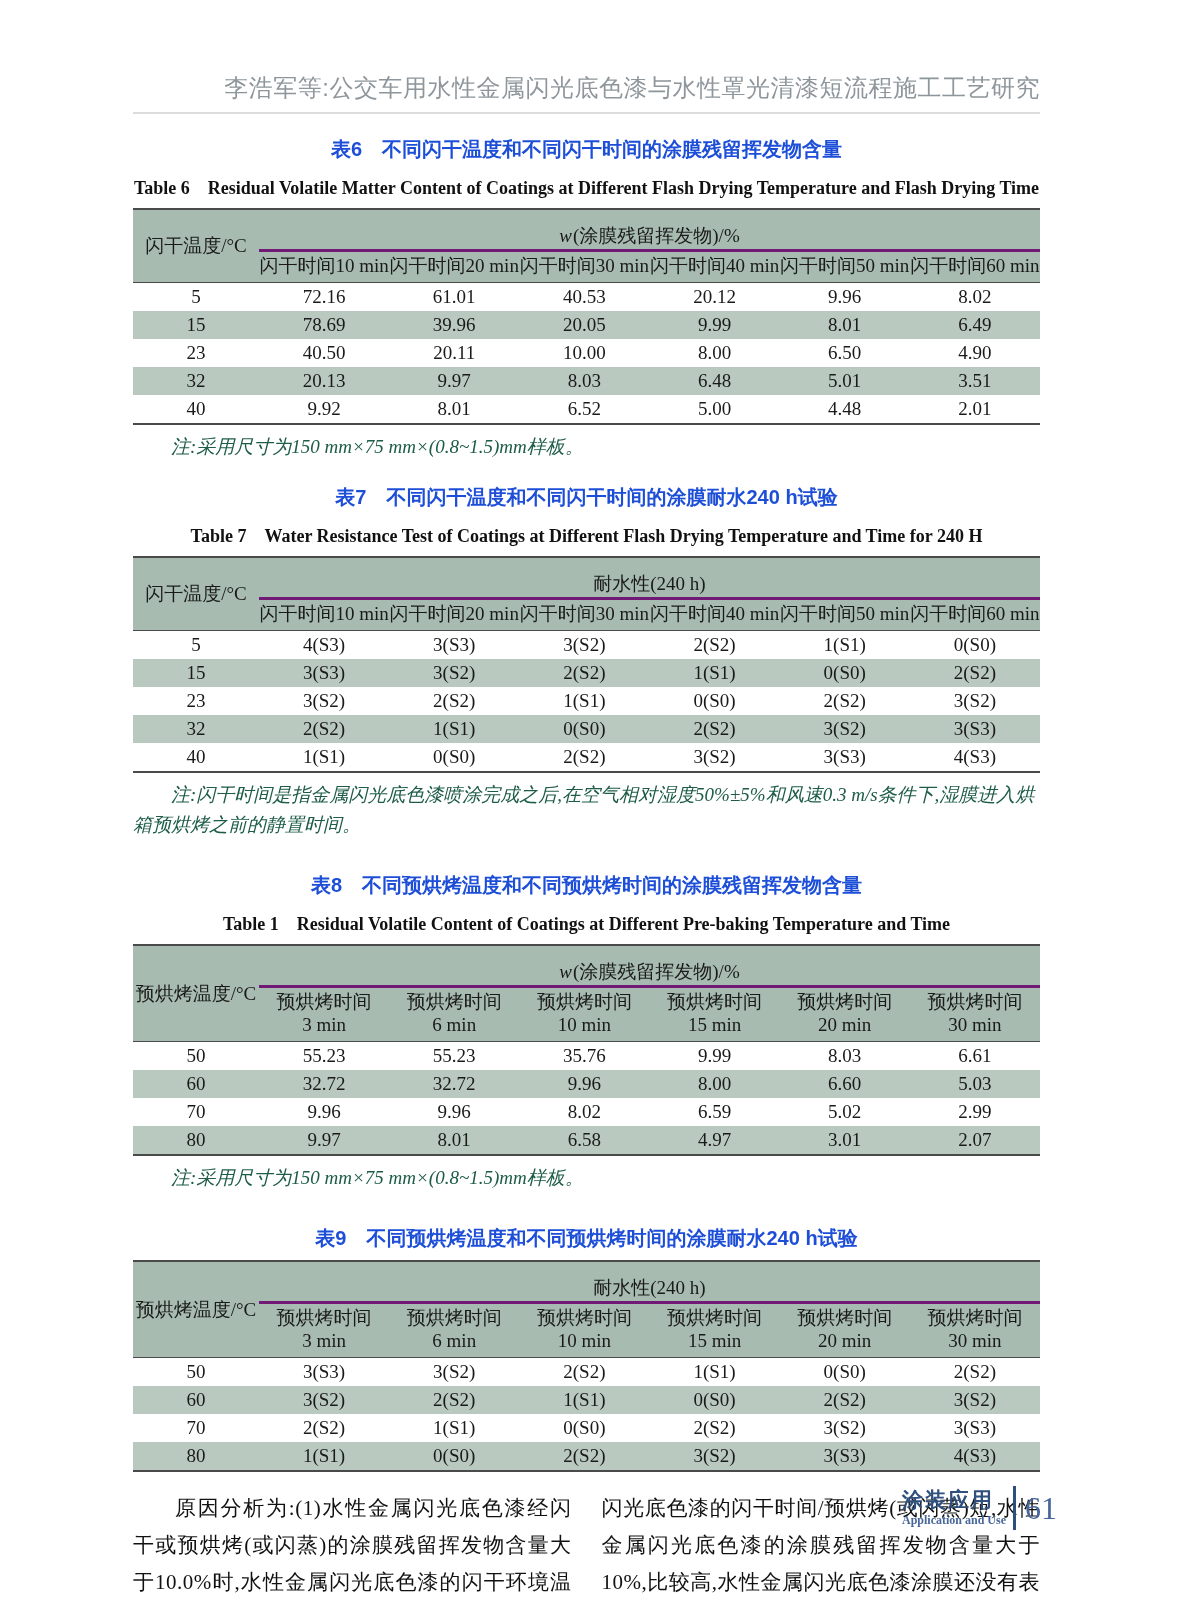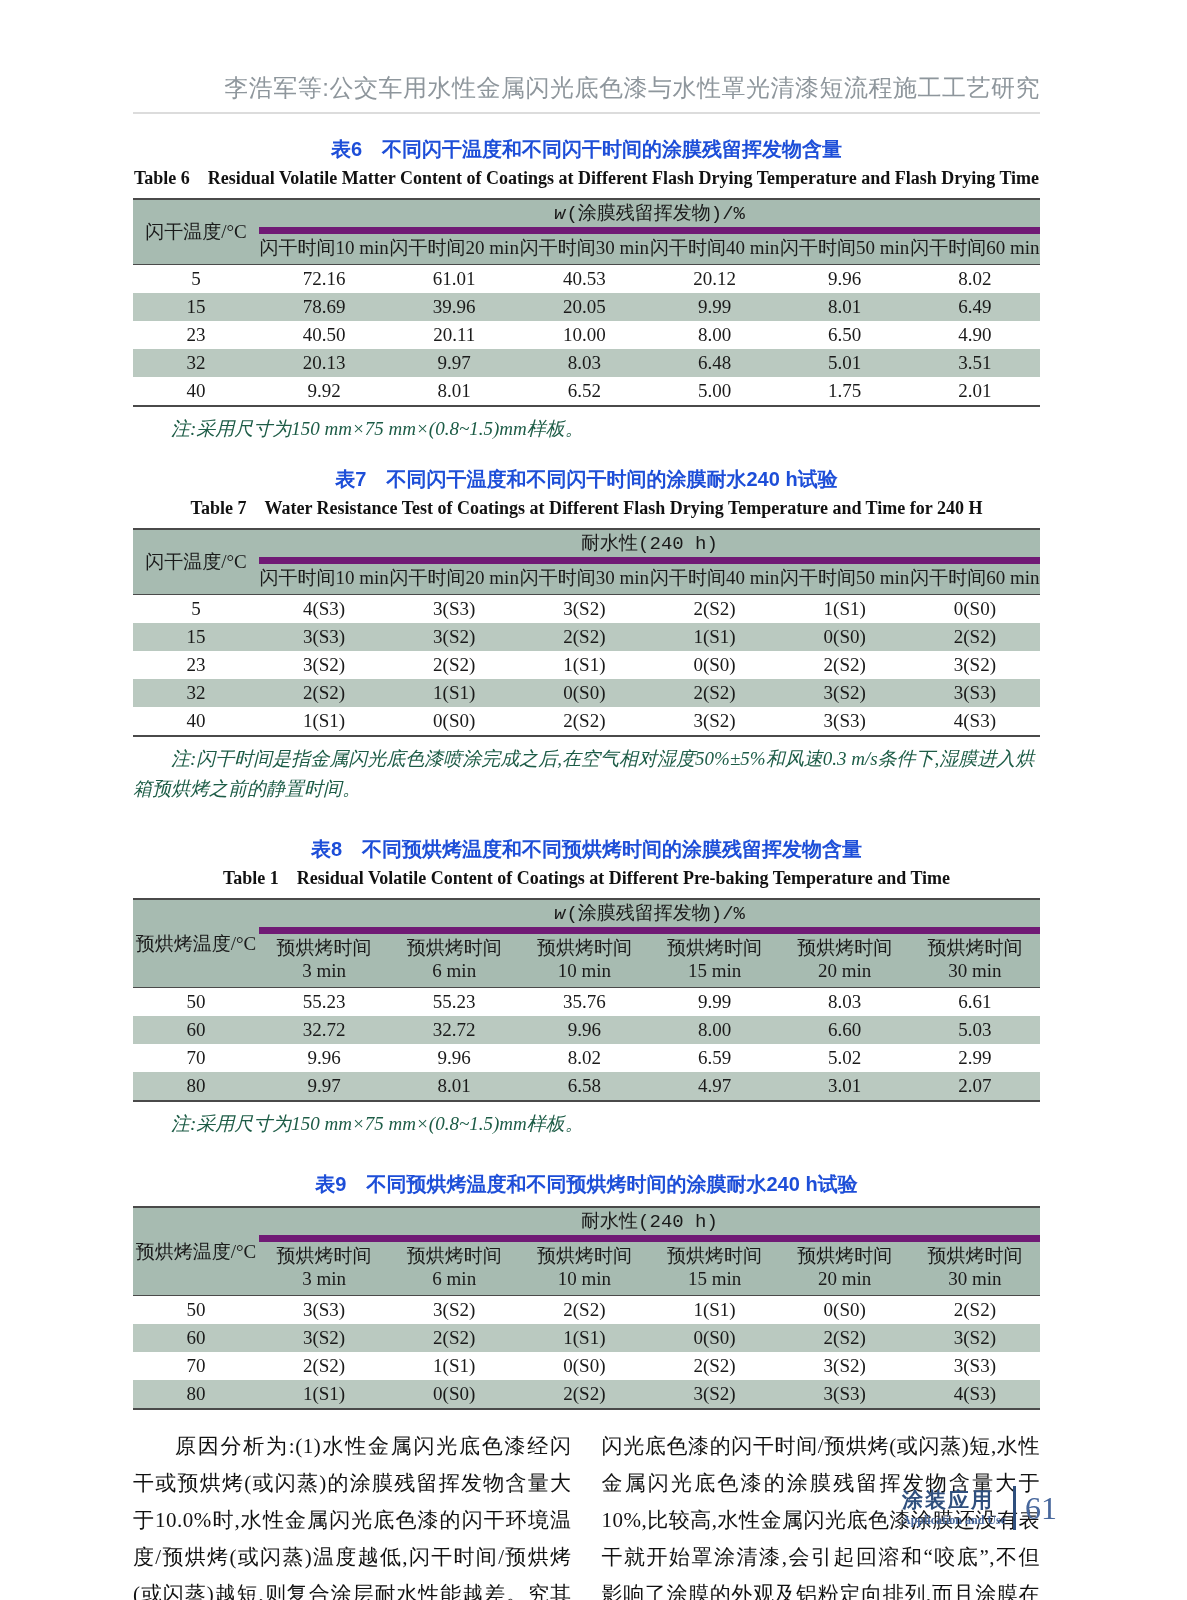--- a/index.html
+++ b/index.html
@@ -37,21 +37,21 @@
   }
   .tbl-title-cn{
     margin-top:22px;
     text-align:center;
     font-family:"Liberation Sans","DejaVu Sans",sans-serif;
     font-weight:bold;
     font-size:20px;
     color:#1d4ed8;
   }
   .tbl-title-en{
-    margin-top:3px;
+    margin-top:13px;
     text-align:center;
     font-weight:bold;
     font-size:18px;
     white-space:nowrap;
     color:#111;
   }
   table.data-table{
     margin-top:8px;
     width:100%;
     border-collapse:collapse;
@@ -60,23 +60,22 @@
     font-size:19px;
   }
   table.data-table thead{border-bottom:1px solid var(--table_line);}
   table.data-table thead th{
     background:var(--table_header_bg);
     font-weight:normal;
     text-align:center;
     line-height:24px;
   }
   table.data-table th.spanhead{
-    border-bottom:7px solid #701a75;
-    padding:2px 0 1px;
-    font-family:Liberation Mono, monospace;
+    border-bottom:3px solid #701a75;
+    padding:14px 0 1px;
   }
   table.data-table th.spanhead i{font-style:italic;margin-right:1px;}
   table.data-table th.rowhead{width:126px;padding:2px 0;}
   table.data-table th.colhead{padding:2px 0 5px;line-height:23px;}
   table.data-table tbody td{
     text-align:center;
     padding:3px 0;
     line-height:22px;
   }
   table.data-table tbody tr.stripe td{background:var(--table_stripe_bg);}
@@ -199,21 +198,21 @@
               <td>6.48</td>
               <td>5.01</td>
               <td>3.51</td>
             </tr>
             <tr>
               <td>40</td>
               <td>9.92</td>
               <td>8.01</td>
               <td>6.52</td>
               <td>5.00</td>
-              <td>1.75</td>
+              <td>4.48</td>
               <td>2.01</td>
             </tr>
           </tbody>
       </table>
       <p class="note">注:采用尺寸为150 mm×75 mm×(0.8~1.5)mm样板。</p>
     </section>
 
     <section>
       <div class="tbl-title-cn">表7　不同闪干温度和不同闪干时间的涂膜耐水240 h试验</div>
       <div class="tbl-title-en">Table 7　Water Resistance Test of Coatings at Different Flash Drying Temperature and Time for 240 H</div>

